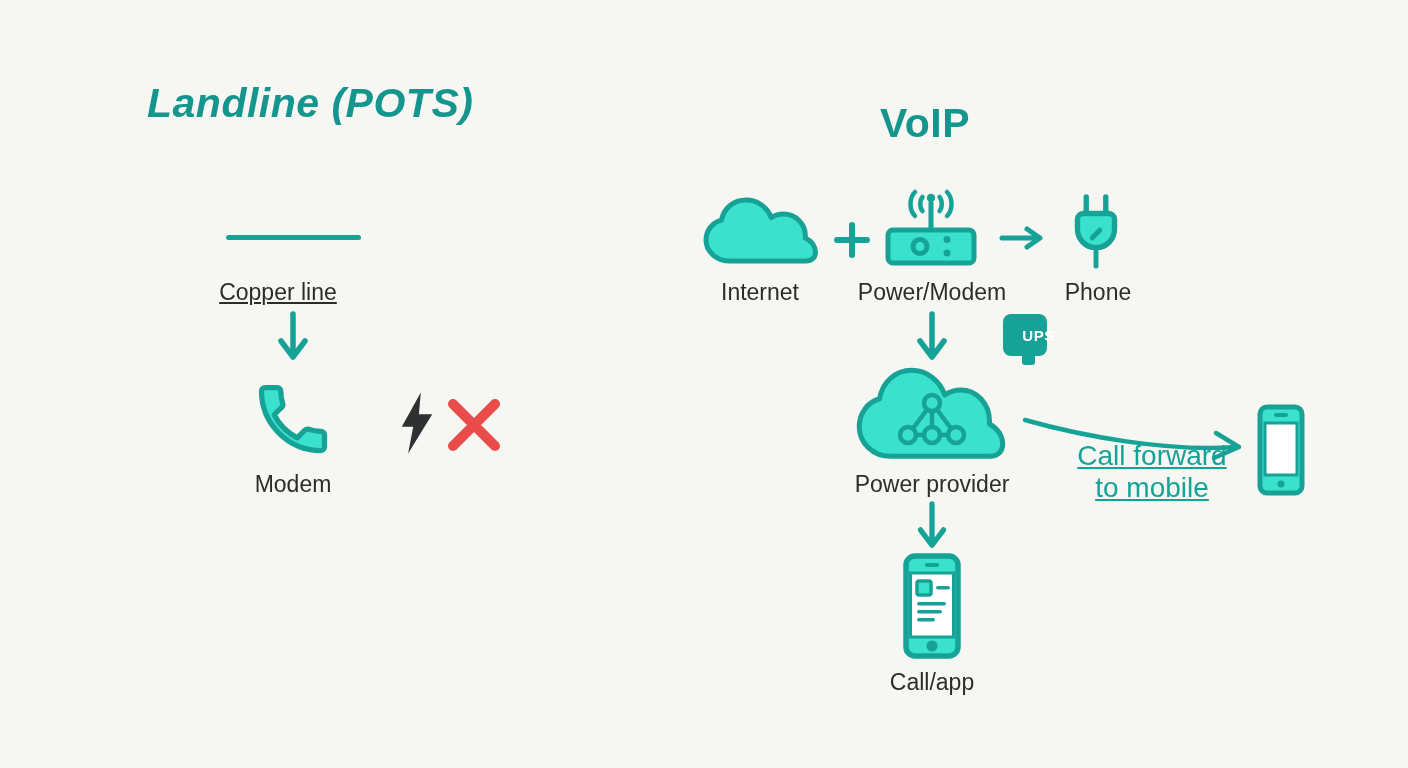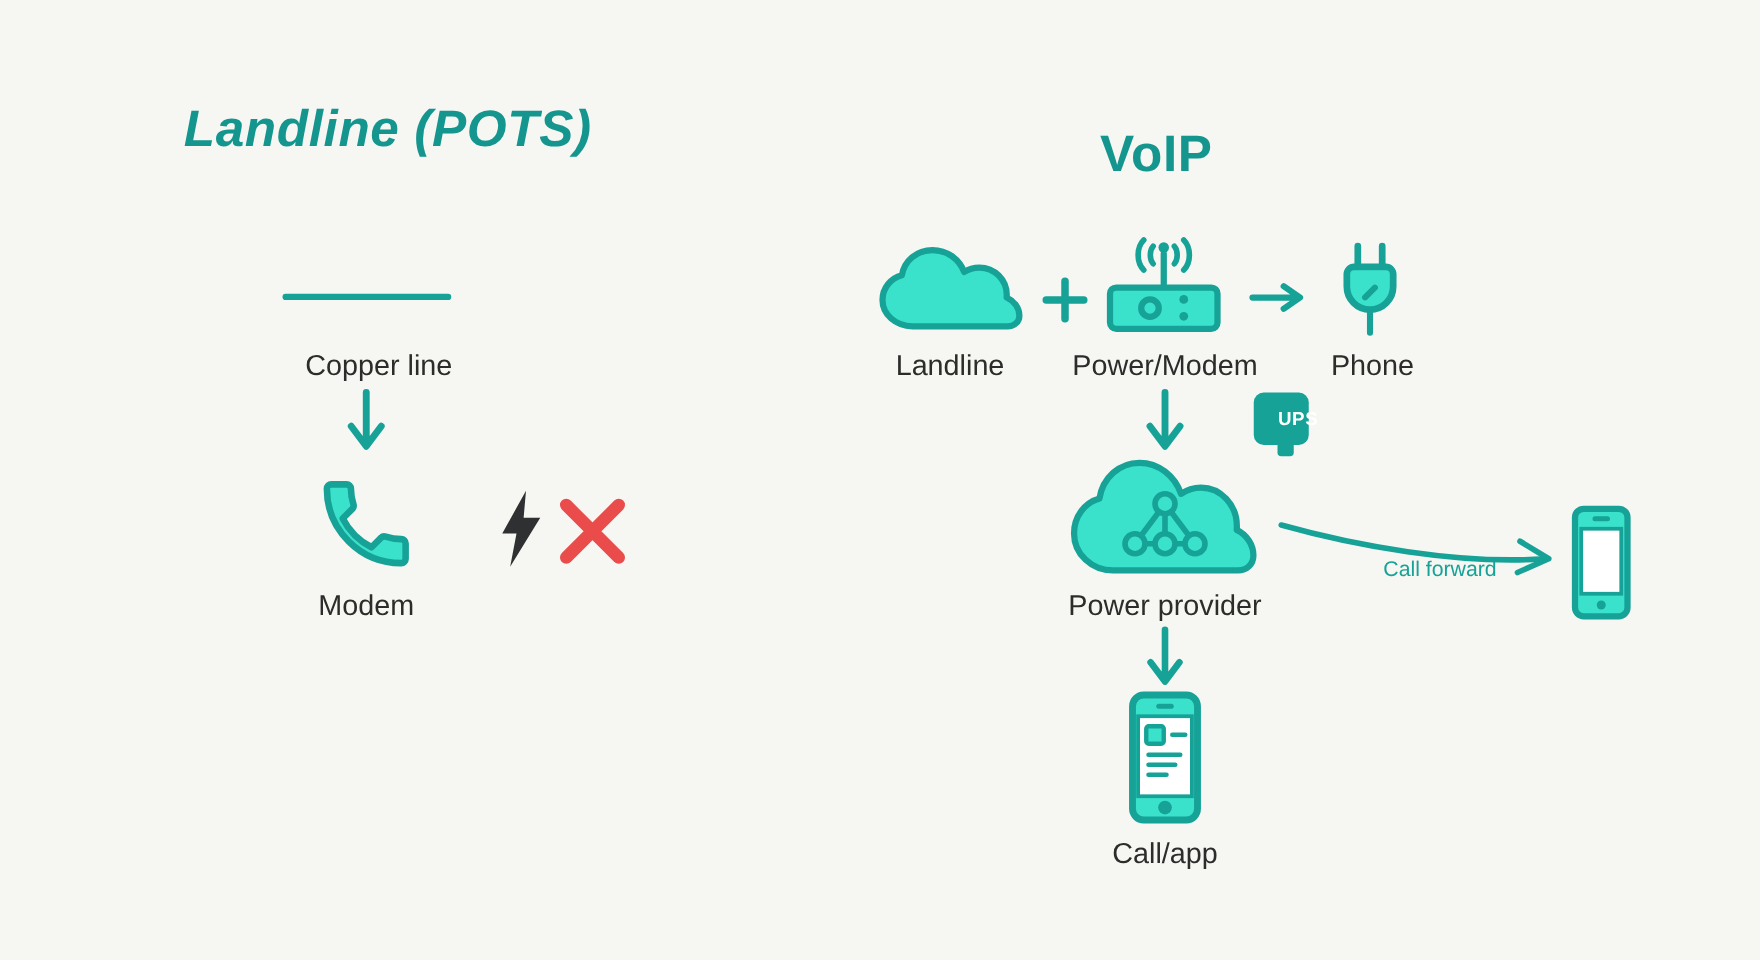--- a/index.html
+++ b/index.html
@@ -28,25 +28,26 @@
     letter-spacing:.5px;
     white-space:nowrap;
   }
   .label{
     font-size:23px;
     color:var(--label);
     text-align:center;
     white-space:nowrap;
   }
   .teal-text{
-    font-size:17px;
+    font-size:28px;
     color:var(--teal-dark);
     text-align:center;
     line-height:32px;
     white-space:nowrap;
+    text-decoration:underline;
   }
   .copper-line{
     background:var(--teal-dark);
     border-radius:3px;
   }
   .ups-badge{
     background:var(--teal-dark);
     border-radius:8px;
     width:44px;height:42px;
     display:flex;align-items:center;justify-content:center;
@@ -69,21 +70,21 @@
   .dot{fill:var(--teal-dark);}
   .scr{fill:var(--white);stroke:var(--teal-dark);}
 </style>
 </head>
 <body>
 
 <div class="abs heading" style="left:147px;top:80px;font-style:italic;">Landline (POTS)</div>
 
 <div class="abs copper-line" style="left:226px;top:235px;width:135px;height:5px;"></div>
 
-<div class="abs label" style="left:183px;top:279px;width:240px;">Copper line</div>
+<div class="abs label" style="left:158px;top:279px;width:240px;text-decoration:underline;">Copper line</div>
 
 <svg class="abs" style="left:276px;top:311px;" width="34" height="52" viewBox="0 0 34 52">
   <path class="stk" stroke-width="5.5" d="M17 3 V42 M5 30 L17 46 L29 30"></path>
 </svg>
 
 <svg class="abs" style="left:251px;top:377px;" width="84" height="84" viewBox="0 0 24 24">
   <path class="fil" stroke-width="1.5" d="M6.62 10.79c1.44 2.83 3.76 5.14 6.59 6.59l2.2-2.2c.27-.27.67-.36 1.02-.24 1.12.37 2.33.57 3.57.57.55 0 1 .45 1 1V20c0 .55-.45 1-1 1-9.39 0-17-7.61-17-17 0-.55.45-1 1-1h3.5c.55 0 1 .45 1 1 0 1.25.2 2.45.57 3.57.11.35.03.74-.25 1.02l-2.2 2.2z"></path>
 </svg>
 
 <div class="abs label" style="left:193px;top:471px;width:200px;">Modem</div>
@@ -95,21 +96,21 @@
 <svg class="abs" style="left:443px;top:394px;" width="62" height="62" viewBox="0 0 62 62">
   <path d="M10 10 L52 52 M52 10 L10 52" style="stroke:var(--red);" stroke-width="10" stroke-linecap="round" fill="none"></path>
 </svg>
 
 <div class="abs heading" style="left:880px;top:80px;margin-top:20px;">VoIP</div>
 
 <svg class="abs" style="left:702px;top:196px;" width="116" height="70" viewBox="0 0 116 68">
   <path class="fil" stroke-width="5" d="M28 64 C14.5 64 4 54.5 4 43 C4 33.5 10.5 25.5 19.5 23.2 C21.5 11.5 31.5 3 44 3 C55.5 3 65.5 10.3 69.3 20.6 C72.8 18.3 77 17 81.5 17 C93.6 17 103.4 26.8 103.4 38.9 C103.4 39.6 103.4 40.3 103.3 41 C109.5 43.8 113.5 49.5 113.5 55.5 C113.5 60.5 109.5 64 104 64 Z"></path>
 </svg>
 
-<div class="abs label" style="left:660px;top:279px;width:200px;">Landline</div>
+<div class="abs label" style="left:660px;top:279px;width:200px;">Internet</div>
 
 <svg class="abs" style="left:834px;top:222px;" width="36" height="36" viewBox="0 0 36 36">
   <path class="stk" stroke-width="6" d="M18 3 V33 M3 18 H33"></path>
 </svg>
 
 <svg class="abs" style="left:884px;top:186px;" width="94" height="80" viewBox="0 0 94 80">
   <circle class="dot" cx="47" cy="12" r="4.2"></circle>
   <path class="stk" stroke-width="5" d="M47 17 V44"></path>
   <path class="stk" stroke-width="4.5" d="M31 6 C25 12 25 24 31 30"></path>
   <path class="stk" stroke-width="4.5" d="M38.5 11 C35.5 14.5 35.5 21.5 38.5 25"></path>
@@ -159,20 +160,21 @@
 
 <div class="abs label" style="left:832px;top:471px;width:200px;">Power provider</div>
 
 <svg class="abs" style="left:1022px;top:408px;" width="236" height="62" viewBox="0 0 236 62">
   <path class="stk" stroke-width="4.5" d="M3 12 C60 28 145 44 214 39"></path>
   <path class="stk" stroke-width="4.5" d="M194 25 L217 39 L192 50"></path>
 </svg>
 
 <div class="abs teal-text" style="left:1052px;top:440px;width:200px;">
   <div>Call forward</div>
+  <div>to mobile</div>
 </div>
 
 <svg class="abs" style="left:1257px;top:404px;" width="48" height="92" viewBox="0 0 48 92">
   <rect class="fil" stroke-width="5" x="3" y="3" width="42" height="86" rx="7"></rect>
   <rect class="scr" stroke-width="3" x="8" y="19" width="32" height="52"></rect>
   <rect class="dot" x="17" y="9" width="14" height="4" rx="2"></rect>
   <circle class="dot" cx="24" cy="80" r="3.6"></circle>
 </svg>
 
 <svg class="abs" style="left:915px;top:501px;" width="34" height="50" viewBox="0 0 34 52">

